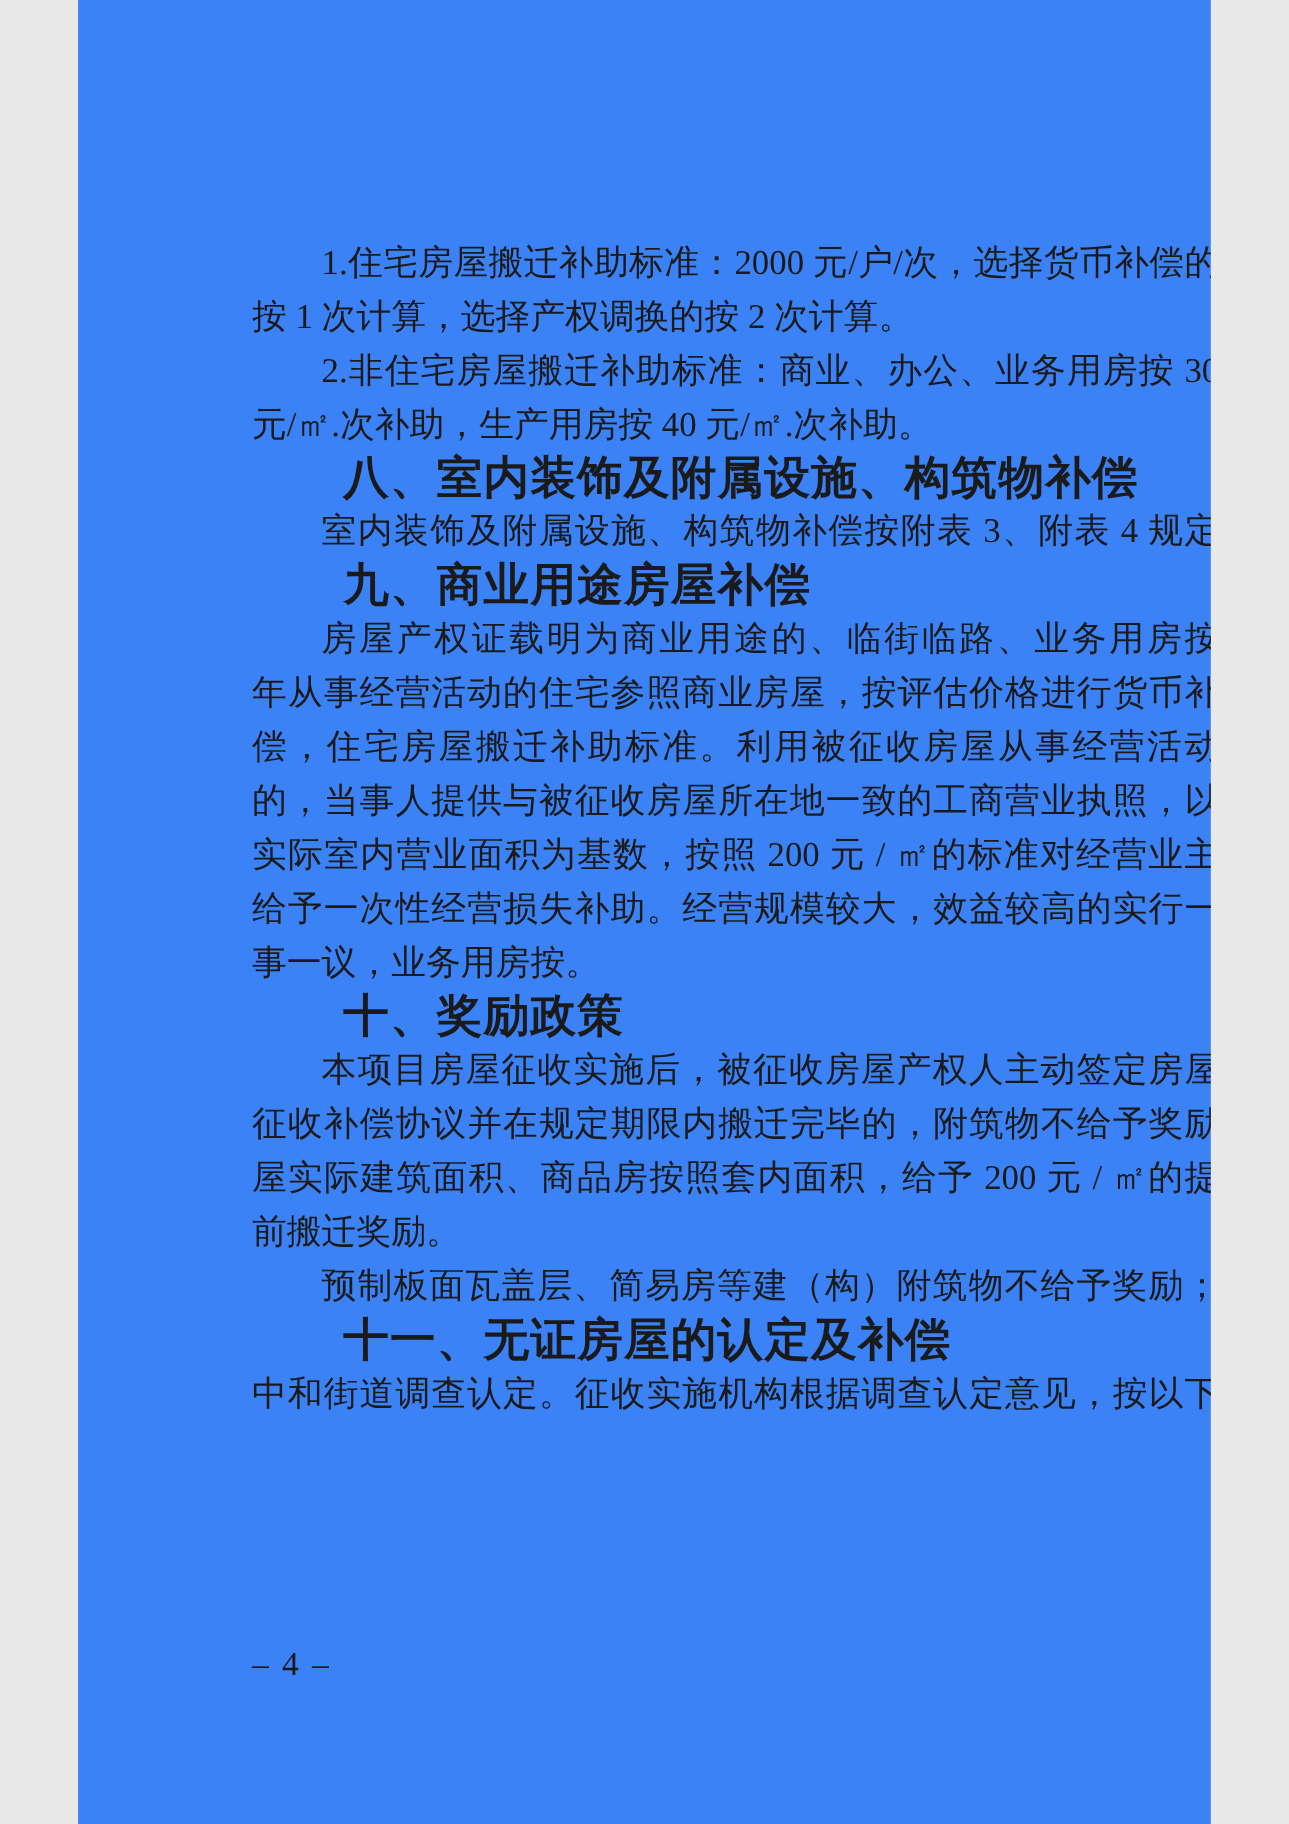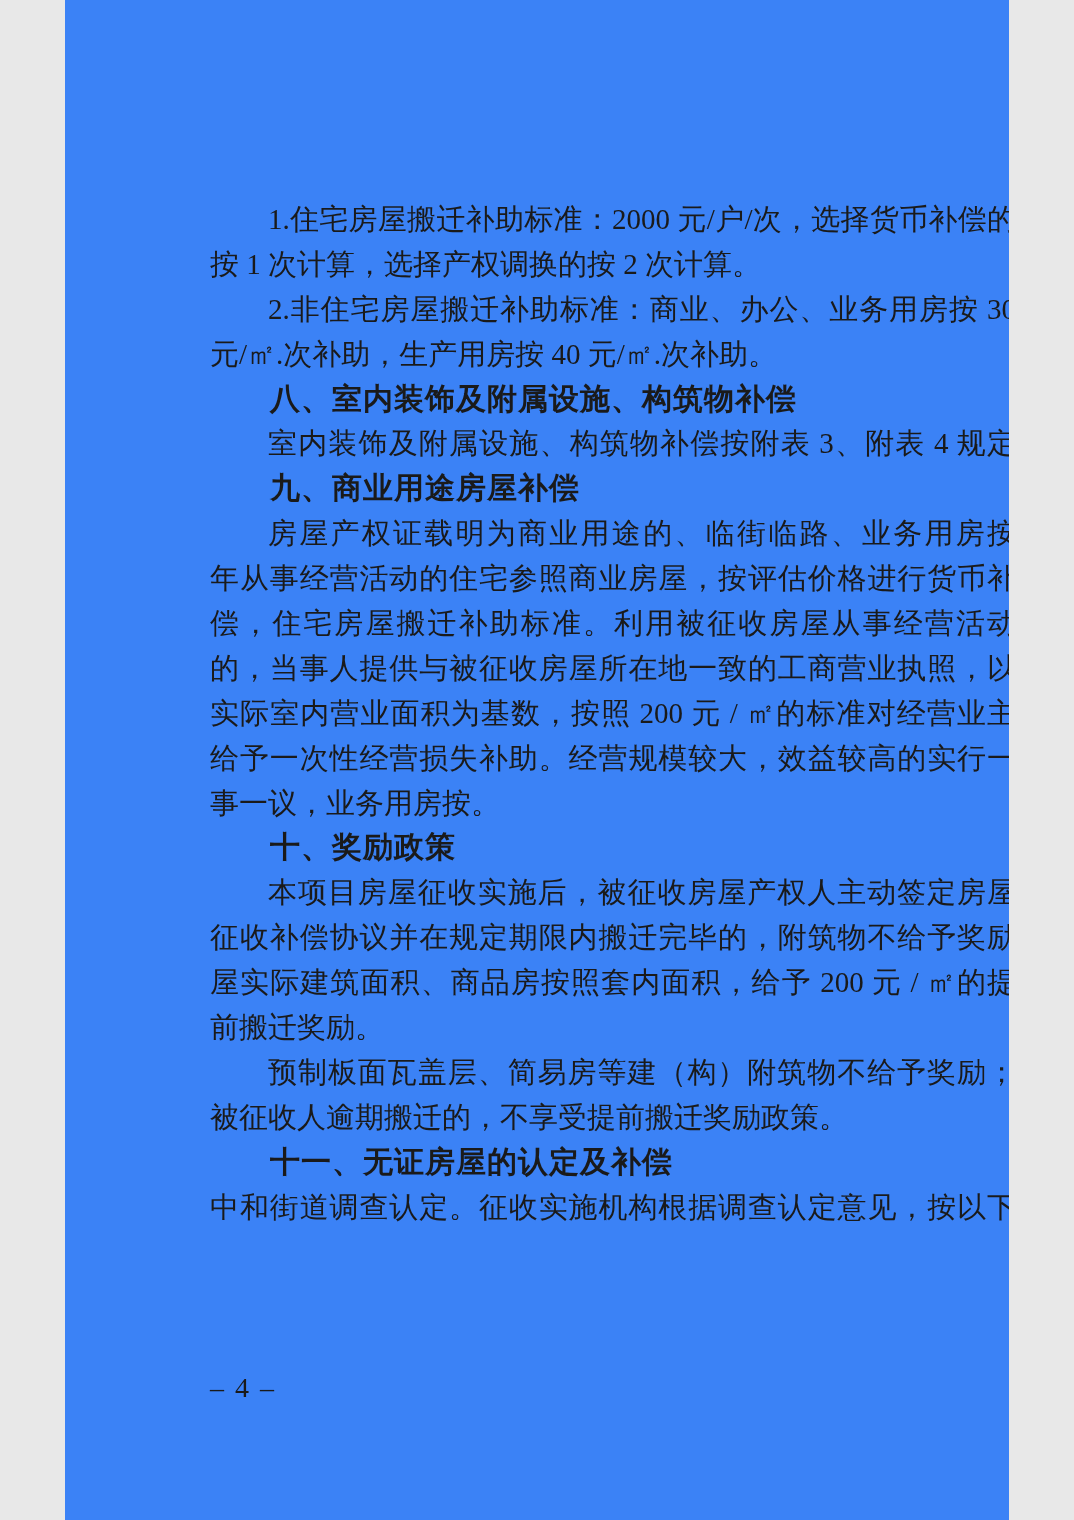--- a/index.html
+++ b/index.html
@@ -33,21 +33,21 @@
   }
   .line.fill {
     text-align-last: justify;
   }
   .line.indent {
     text-indent: 2em;
   }
   .line.heading {
     font-family: "Liberation Sans", "DejaVu Sans", sans-serif;
     font-weight: 700;
-    font-size: 30px;
+    font-size: 38px;
     letter-spacing: 1px;
   }
   .page-footer {
     position: absolute;
     left: 145px;
     top: 1372px;
     font-family: "Liberation Serif", "DejaVu Serif", serif;
     font-size: 28px;
     color: #1a1a1a;
     letter-spacing: 2px;
@@ -71,20 +71,19 @@
       <div class="line fill">的，当事人提供与被征收房屋所在地一致的工商营业执照，以</div>
       <div class="line fill">实际室内营业面积为基数，按照 200 元 / ㎡的标准对经营业主</div>
       <div class="line fill">给予一次性经营损失补助。经营规模较大，效益较高的实行一</div>
       <div class="line">事一议，业务用房按。</div>
       <div class="line heading indent">十、奖励政策</div>
       <div class="line indent fill">本项目房屋征收实施后，被征收房屋产权人主动签定房屋</div>
       <div class="line fill">征收补偿协议并在规定期限内搬迁完毕的，附筑物不给予奖励</div>
       <div class="line fill">屋实际建筑面积、商品房按照套内面积，给予 200 元 / ㎡的提</div>
       <div class="line">前搬迁奖励。</div>
       <div class="line indent fill">预制板面瓦盖层、简易房等建（构）附筑物不给予奖励；</div>
-      <div class="line">被征收人逾期搬迁的，不享受提前搬迁奖励政策。</div>
       <div class="line heading indent">十一、无证房屋的认定及补偿</div>
       <div class="line fill">中和街道调查认定。征收实施机构根据调查认定意见，按以下</div>
     </main>
   <footer class="page-footer">
     <span>– 4 –</span>
   </footer>
 </div>
 
 </body></html>

